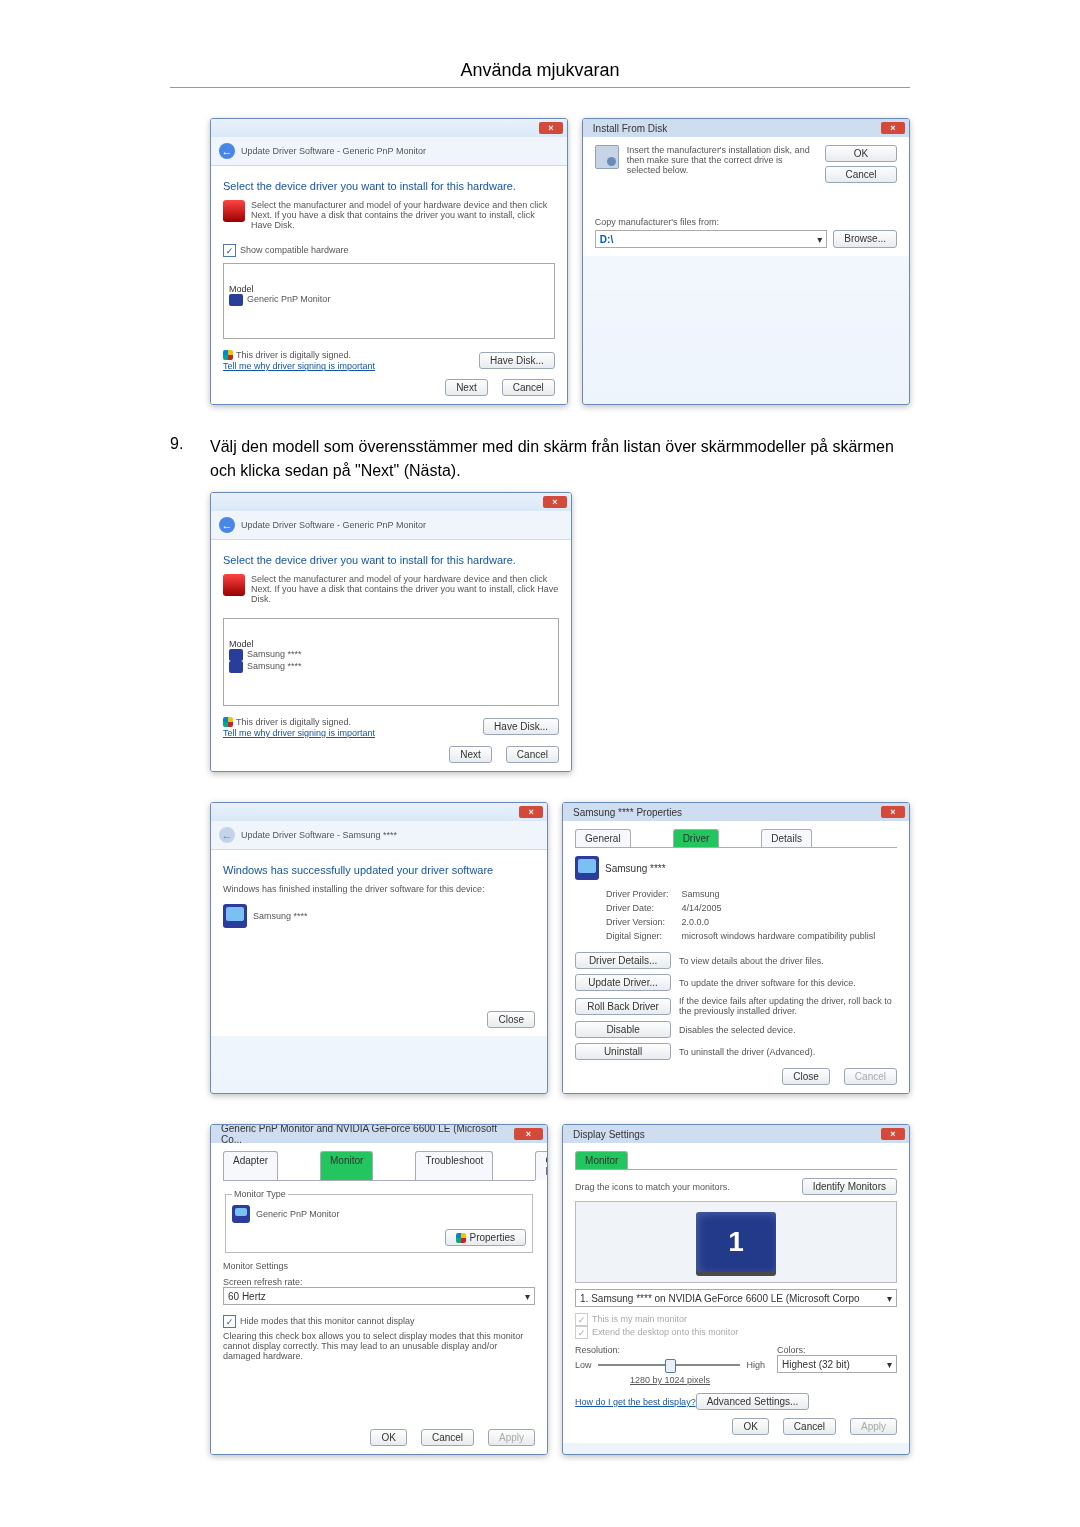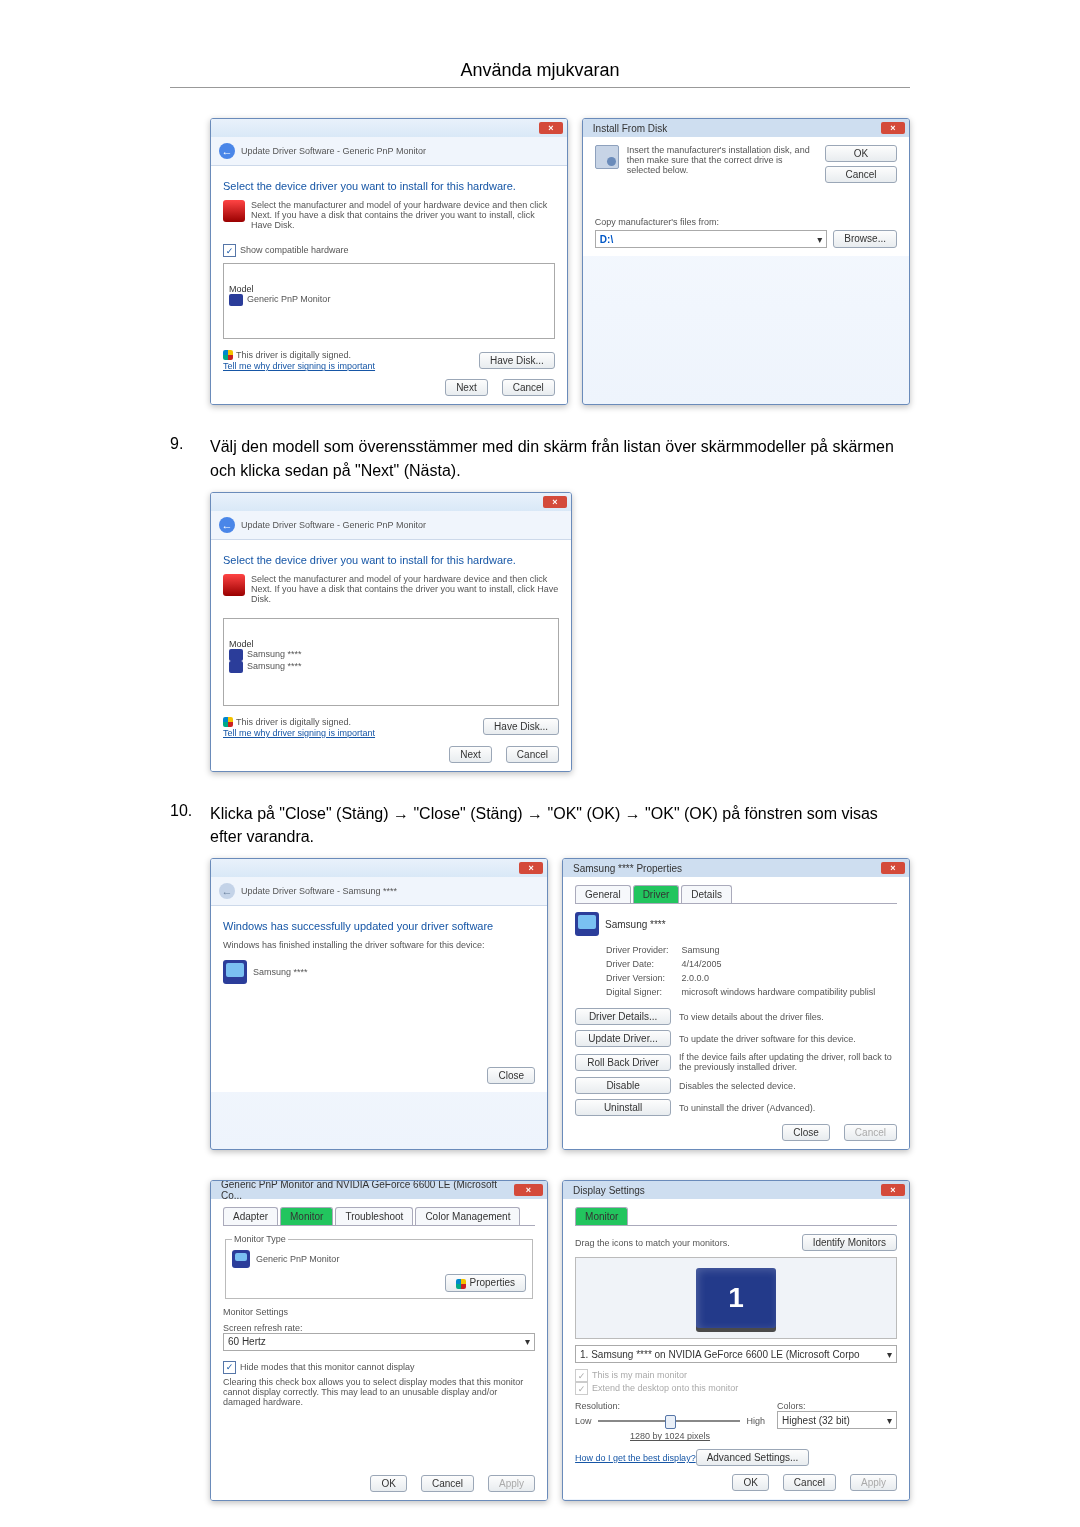--- a/index.html
+++ b/index.html
@@ -124,21 +124,21 @@
     width:22px;height:22px;
     background:#c7d4e6;border:1px solid #8ea1bd;border-radius:2px;flex-shrink:0;
     position:relative;
   }
   .disk-icon::after{content:"";position:absolute;bottom:2px;right:2px;width:9px;height:9px;border-radius:50%;background:#6a8bba;}
   .input-line {
     border:1px solid #aaa;background:#fff;height:16px;display:flex;align-items:center;padding:0 4px;
   }
   .input-line .droparrow{margin-left:auto;color:#333;}
   .tabbar {
-    display:flex;border-bottom:1px solid #aab;margin-bottom:8px;
+    display:flex;border-bottom:1px solid #aab;margin-bottom:8px;gap:40px;
   }
   .tab {
     padding:3px 9px;font-size:10px;border:1px solid #aab;border-bottom:none;
     background:#f6f8fb;margin-right:2px;border-radius:3px 3px 0 0;color:#333;
   }
   .tab.active{background:#22c55e;}
   .driver-icon {
     width:24px;height:24px;flex-shrink:0;
     background:#2b3d9a;border-radius:3px;position:relative;
   }
@@ -263,24 +263,20 @@
           <span class="btn">Have Disk...</span>
         </div>
         <div class="footer-btns">
           <span class="btn">Next</span>
           <span class="btn">Cancel</span>
         </div>
       </div>
     </div>
   </div>
 
-  <div class="step">
-    <div class="step-num">10.</div>
-    <div class="step-text">Klicka på "Close" (Stäng) → "Close" (Stäng) → "OK" (OK) → "OK" (OK) på fönstren som visas efter varandra.</div>
-  </div>
 
   <div class="img-row">
 
     <div class="dialog" style="width:340px;">
       <div class="titlebar">
           <div class="close-x">×</div>
         </div>
       <div class="breadcrumb">
         <div class="back" style="background:#c4d3e8;color:#6a819e;">←</div>
         <span class="small-grey">Update Driver Software - Samsung ****</span>

